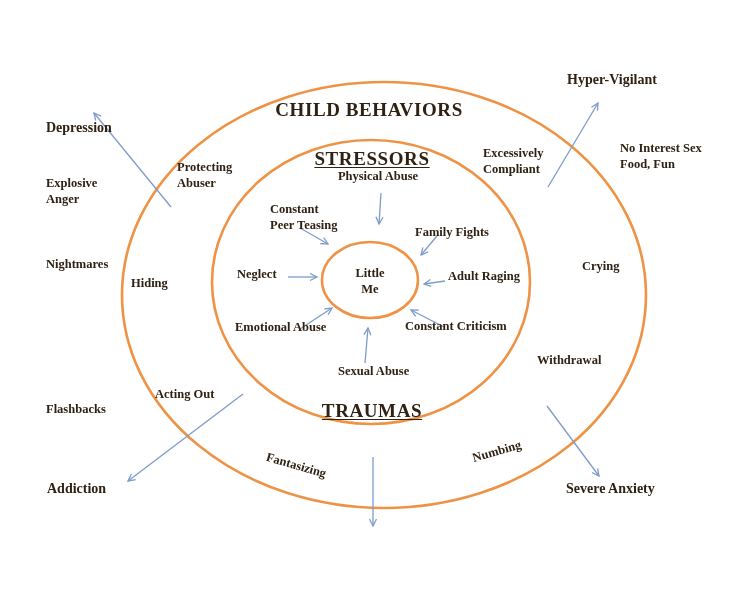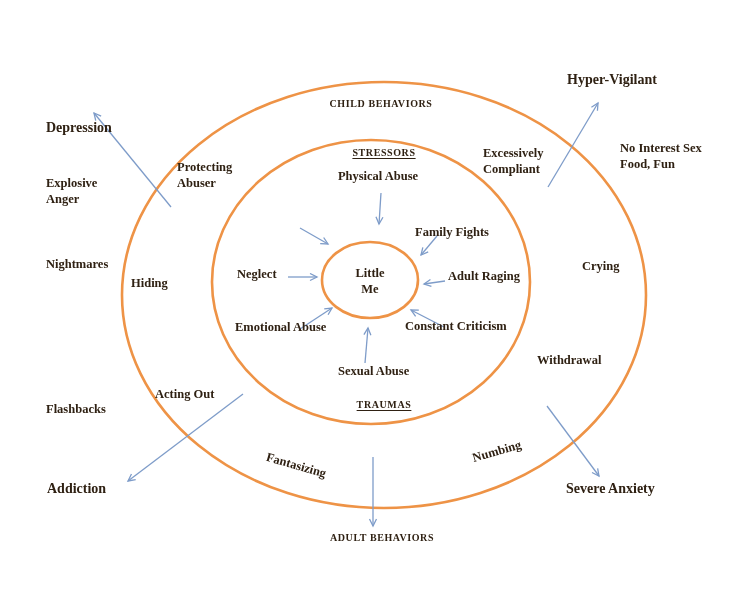--- a/index.html
+++ b/index.html
@@ -25,21 +25,21 @@
     position: absolute;
     font-weight: bold;
     font-size: 12.5px;
     line-height: 1.25;
     color: var(--text-color);
     white-space: pre-line;
     z-index: 2;
   }
   .ctr { transform: translateX(-50%); text-align: center; }
   .big { font-size: 14px; }
-  .heading { font-size: 10px; letter-spacing: 0.6px; margin-left: 12px; }
+  .heading { font-size: 19px; letter-spacing: 0.6px; }
   .u { text-decoration: underline; text-underline-offset: 2px; }
 
   
   .pos-depression        { left: 46px;  top: 79px; margin-top: 40px;  }
   .pos-hyper-vigilant    { left: 567px; top: 71px;  }
   .pos-no-interest       { left: 620px; top: 141px; }
   .pos-explosive-anger   { left: 46px;  top: 176px; }
   .pos-nightmares        { left: 46px;  top: 257px; }
   .pos-flashbacks        { left: 46px;  top: 402px; }
   .pos-addiction         { left: 47px;  top: 480px; }
@@ -102,40 +102,41 @@
     <line class="arrow" x1="547" y1="406" x2="599" y2="476" marker-end="url(#arrowhead)"></line>
     <line class="arrow" x1="373" y1="457" x2="373" y2="526" marker-end="url(#arrowhead)"></line>
   </svg>
 
   <div class="label ctr pos-little-me">Little
 Me</div>
 
   <div class="label ctr heading u pos-stressors">STRESSORS</div>
   <div class="label ctr heading u pos-traumas">TRAUMAS</div>
   <div class="label ctr pos-physical-abuse">Physical Abuse</div>
+  <div class="label pos-peer-teasing">Constant
+Peer Teasing</div>
   <div class="label pos-family-fights">Family Fights</div>
   <div class="label pos-neglect">Neglect</div>
   <div class="label pos-adult-raging">Adult Raging</div>
   <div class="label pos-emotional-abuse">Emotional Abuse</div>
   <div class="label pos-constant-criticism">Constant Criticism</div>
   <div class="label pos-sexual-abuse">Sexual Abuse</div>
 
   <div class="label ctr heading pos-child-behaviors">CHILD BEHAVIORS</div>
   <div class="label pos-protecting-abuser">Protecting
 Abuser</div>
   <div class="label pos-excessively">Excessively
 Compliant</div>
   <div class="label pos-hiding">Hiding</div>
   <div class="label pos-crying">Crying</div>
   <div class="label pos-acting-out">Acting Out</div>
   <div class="label pos-withdrawal">Withdrawal</div>
   <div class="label pos-fantasizing">Fantasizing</div>
   <div class="label pos-numbing">Numbing</div>
 
-  <div class="label ctr heading pos-adult-behaviors">ADULT BEHAVIORS</div>
   <div class="label big pos-depression">Depression</div>
   <div class="label big pos-hyper-vigilant">Hyper-Vigilant</div>
   <div class="label pos-no-interest">No Interest Sex
 Food, Fun</div>
   <div class="label pos-explosive-anger">Explosive
 Anger</div>
   <div class="label pos-nightmares">Nightmares</div>
   <div class="label pos-flashbacks">Flashbacks</div>
   <div class="label big pos-addiction">Addiction</div>
   <div class="label big pos-severe-anxiety">Severe Anxiety</div>

